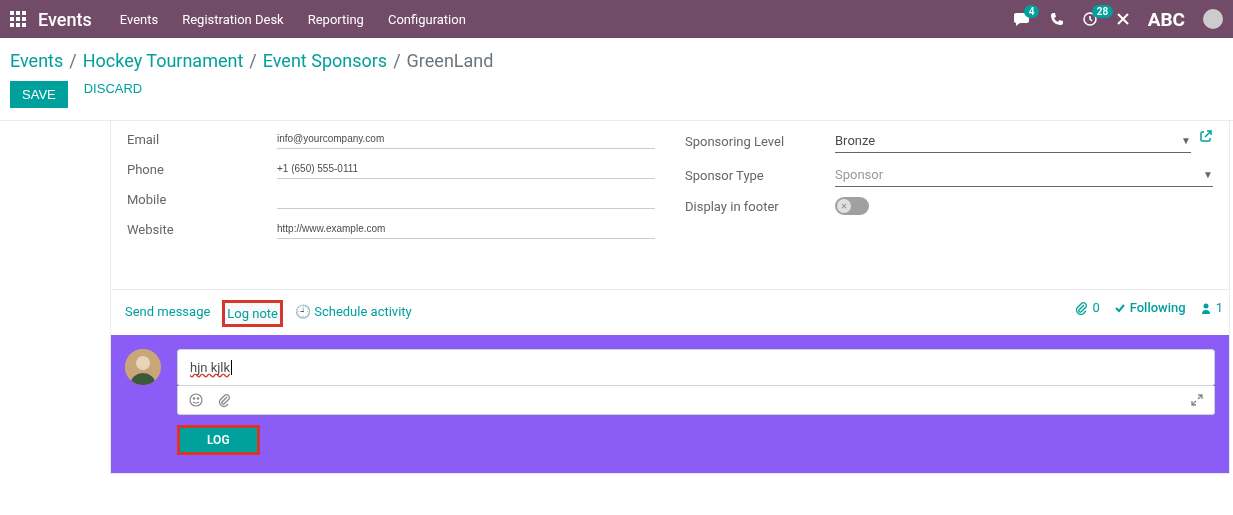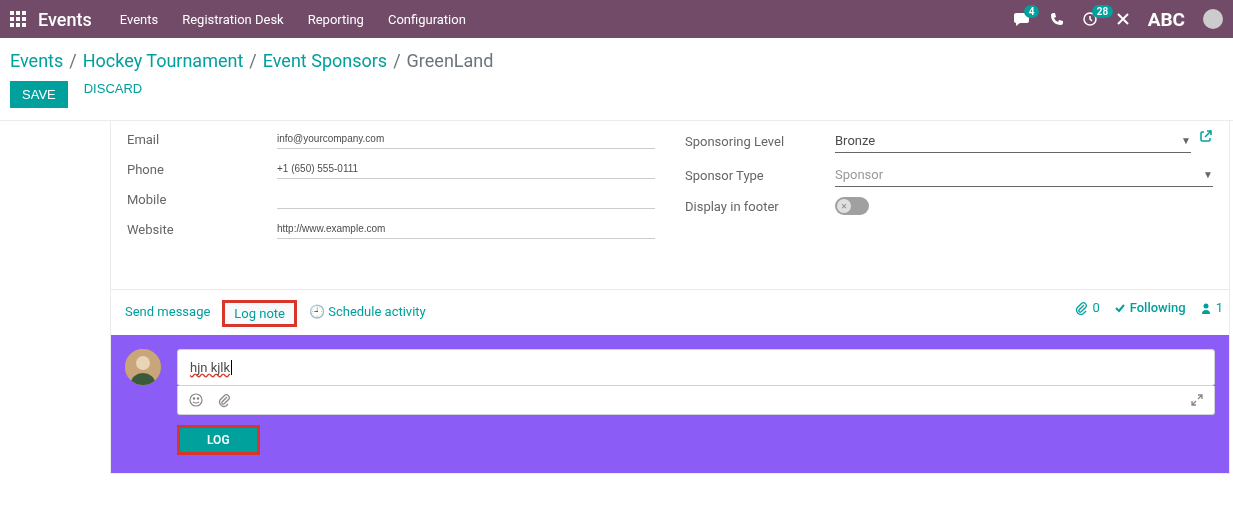--- a/index.html
+++ b/index.html
@@ -37,21 +37,21 @@
 .caret { font-size: 10px; color: #666; }
 .ext-link { margin-left: 8px; color: #00A09D; cursor: pointer; }
 .placeholder-text { color: #999; }
 
 .toggle { width: 34px; height: 18px; background: #a0a0a0; border-radius: 10px; position: relative; cursor: pointer; display: flex; align-items: center; }
 .toggle-knob { width: 14px; height: 14px; background: #e0e0e0; border-radius: 50%; position: absolute; left: 2px; display: flex; align-items: center; justify-content: center; font-size: 8px; color: #888; }
 
 .chatter { max-width: 1120px; margin: 0 0 0 110px; border: 1px solid #e9ecef; border-top: none; padding: 0; }
 .chatter-tabs { display: flex; align-items: flex-start; padding: 10px 6px 8px 6px; }
 .chatter-tab { color: #00A09D; font-size: 13px; padding: 4px 8px; cursor: pointer; margin-right: 4px; }
-.chatter-tab.active-highlight { border: 3px solid #d9362b; padding: 3px 9px; background: #f8f9fa; }
+.chatter-tab.active-highlight { border: 3px solid #d9362b; padding: 3px 2px; background: #f8f9fa; }
 .clock-icon { margin-right: 3px; }
 .chatter-spacer { flex: 1; }
 .chatter-meta { display: flex; align-items: center; gap: 14px; color: #00A09D; font-size: 13px; }
 .meta-item { display: flex; align-items: center; gap: 4px; cursor: pointer; }
 .following { color: #00A09D; font-weight: 500; }
 
 .compose-area { background: #8b5cf6; padding: 14px 14px 18px 14px; display: flex; gap: 16px; align-items: flex-start; }
 .avatar { width: 36px; height: 36px; border-radius: 50%; background: linear-gradient(135deg, #d4a373, #8b6f47); flex-shrink: 0; overflow: hidden; }
 .compose-box { flex: 1; }
 .compose-input { background: #fff; border: 1px solid #ced4da; border-radius: 3px; padding: 10px 12px; min-height: 22px; font-size: 13px; color: #4c4c4c; }

